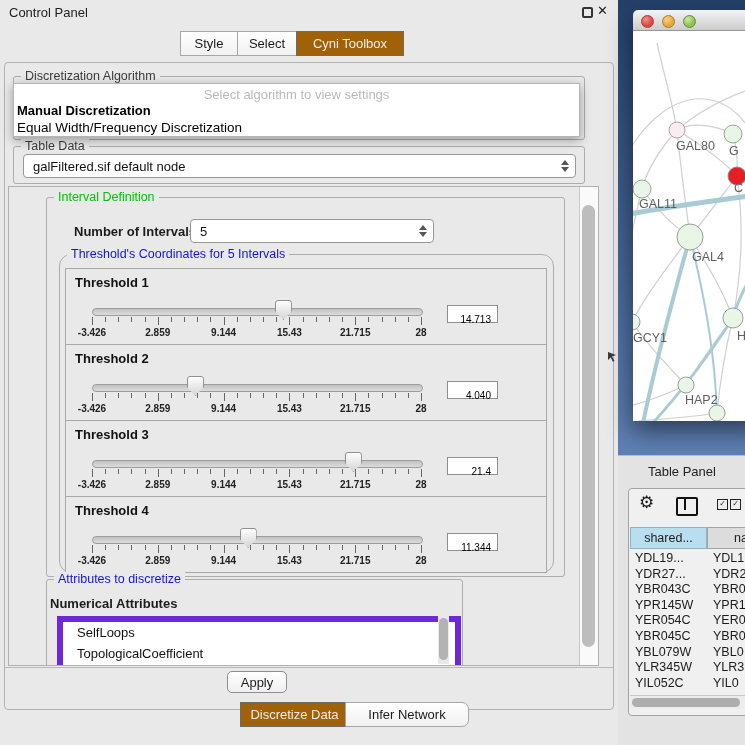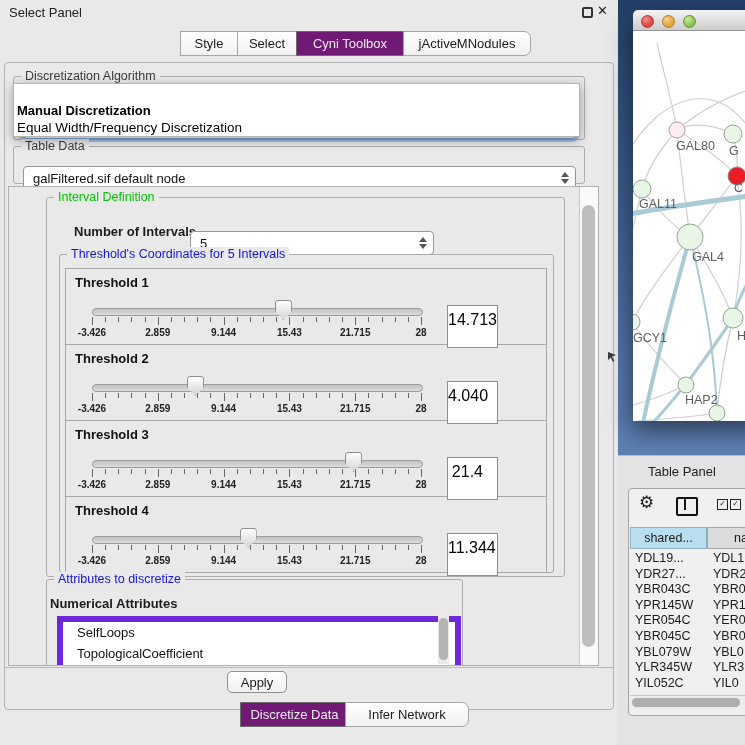--- a/index.html
+++ b/index.html
@@ -8,29 +8,29 @@
   .abs{position:absolute;box-sizing:border-box;}
   
   .wtitle{left:9px;top:5px;font-size:13px;color:#222;}
   .floatbtn{left:582px;top:7px;width:11px;height:11px;border:2px solid #333;border-radius:2px;background:transparent;}
   .closebtn{left:597px;top:3px;font-size:13px;font-weight:800;color:#222;font-family:"DejaVu Sans",sans-serif;}
   
   .seg{position:absolute;height:25px;display:flex;align-items:center;justify-content:center;gap:5px;
     background:linear-gradient(#ffffff,#f1f1f1);border:1px solid #a6a6a6;font-size:13px;color:#1a1a1a;box-sizing:border-box;}
   .seg.first{border-radius:7px 0 0 7px;}
   .seg.last{border-radius:0 7px 7px 0;}
-  .seg.sel{background:#701a75;color:#ececec;border-color:#6b6b6b;}
+  .seg.sel{background:#a16207;color:#ececec;border-color:#6b6b6b;}
   
   .outerpanel{left:4px;top:62px;width:610px;height:648px;border:1px solid #b3b3b3;border-radius:4px;background:#e9e9e9;}
   .group{border:1px solid #adadad;border-radius:3px;}
   .gtitle{position:absolute;top:-8px;left:7px;background:#e9e9e9;padding:0 4px;font-size:12.5px;color:#3c3c3c;white-space:nowrap;}
   .gtitle.green{color:#00c400;}
   .gtitle.blue{color:#1414dc;}
   .combo{background:#fff;border:1px solid #979797;border-radius:4px;display:flex;align-items:center;
-    font-size:13px;color:#111;padding-left:9px;position:absolute;box-sizing:border-box;margin-top:12px;}
+    font-size:13px;color:#111;padding-left:9px;position:absolute;box-sizing:border-box;}
   .stepper{position:absolute;right:6px;top:50%;transform:translateY(-50%);display:flex;flex-direction:column;gap:2px;}
   .stepper .up{width:0;height:0;border-left:4px solid transparent;border-right:4px solid transparent;border-bottom:5px solid #555;}
   .stepper .dn{width:0;height:0;border-left:4px solid transparent;border-right:4px solid transparent;border-top:5px solid #555;}
   .focusring{border-color:#7fa7d6;box-shadow:0 0 0 3px rgba(105,160,225,.55);}
   
   .popup{left:13px;top:83px;width:567px;height:54px;background:#fff;border:1px solid #b5b5b5;
     box-shadow:0 3px 10px rgba(0,0,0,.35);z-index:50;}
   .pop-ph{position:absolute;left:0;right:0;top:3px;text-align:center;color:#b9b9b9;font-size:13px;}
   .pop-o1{position:absolute;left:3px;top:19px;font-size:13px;font-weight:700;color:#000;}
   .pop-o2{position:absolute;left:3px;top:36px;font-size:13.5px;color:#000;}
@@ -43,22 +43,22 @@
   .thr-row{position:relative;height:75px;border-bottom:1px solid #a8a8a8;}
   .thr-row:last-child{border-bottom:none;}
   .thr-label{position:absolute;left:9px;top:6px;font-size:13px;font-weight:700;color:#111;}
   .thr-track{position:absolute;left:26px;top:39px;width:329px;height:6px;border:1px solid #9d9d9d;border-radius:4px;
     background:linear-gradient(#c2c2c2,#dcdcdc);}
   .thr-thumb{position:absolute;top:31px;width:15px;height:18px;background:linear-gradient(#fefefe,#d5d5d5);
     border:1px solid #8f8f8f;border-radius:3px;clip-path:polygon(0 0,100% 0,100% 55%,50% 100%,0 55%);}
   .tick{position:absolute;top:48px;width:1px;height:5px;background:#666;}
   .tick.major{height:8px;}
   .ticklabel{position:absolute;top:58px;transform:translateX(-50%);font-size:10px;font-weight:700;color:#222;white-space:nowrap;}
-  .thr-value{position:absolute;left:381px;top:36px;width:51px;height:43px;background:#fff;border:1px solid #8e8e8e;
-    font-size:16px;color:#000;text-align:right;line-height:28px;padding-right:14px;box-sizing:border-box;}
+  .thr-value{position:absolute;left:381px;top:36px;width:51px;height:18px;background:#fff;border:1px solid #8e8e8e;
+    font-size:10px;color:#000;text-align:right;line-height:28px;padding-right:6px;box-sizing:border-box;}
   
   .listbox{position:absolute;left:10px;top:36px;width:392px;height:48px;background:#fff;border:6px solid #6d28d9;overflow:hidden;}
   .attr-item{height:21px;line-height:21px;padding-left:14px;font-size:13px;color:#111;}
   .list-vsb{position:absolute;right:0;top:0;width:11px;height:100%;background:#e9e9e9;}
   .list-vsb .thumb{position:absolute;left:1px;top:2px;width:9px;height:42px;border-radius:5px;background:#b3b3b3;}
   
   .applybtn{left:227px;top:671px;width:60px;height:22px;background:linear-gradient(#ffffff,#efefef);
     border:1px solid #8e8e8e;border-radius:5px;font-size:13px;display:flex;align-items:center;justify-content:center;}
   
   .desktop{left:618px;top:0;width:127px;height:455px;background:linear-gradient(#24406a,#5e80b4);}
@@ -87,35 +87,32 @@
   .tc1{width:77px;padding-left:5px;box-sizing:border-box;overflow:hidden;white-space:nowrap;}
   .tc2{width:90px;padding-left:6px;box-sizing:border-box;overflow:hidden;white-space:nowrap;}
   .hsb{position:absolute;left:1px;top:206px;width:128px;height:13px;background:#ececec;border-top:1px solid #c9c9c9;}
   .hsb .thumb{position:absolute;left:2px;top:2px;width:108px;height:9px;border-radius:5px;background:#aeaeae;}
 </style>
 </head>
 <body>
 
 <div class="screen">
 
-  <div class="abs wtitle">Select Panel</div>
+  <div class="abs wtitle">Control Panel</div>
   <div class="abs floatbtn"></div>
   <div class="abs closebtn">✕</div>
 
   <div class="seg" style="left:180px;top:31px;width:58px;">
     <span>Style</span>
     </div>
   <div class="seg" style="left:237px;top:31px;width:60px;">
     <span>Select</span>
     </div>
   <div class="seg sel" style="left:296px;top:31px;width:108px;">
     <span>Cyni Toolbox</span>
-    </div>
-  <div class="seg last" style="left:403px;top:31px;width:128px;">
-    <span>jActiveMNodules</span>
     </div>
 
   <div class="abs outerpanel"></div>
 
   <div class="abs group" style="left:13px;top:76px;width:572px;height:64px;">
     <div class="gtitle">Discretization Algorithm</div>
     <div class="combo focusring" style="left:9px;top:26px;width:553px;height:24px;">
       <span class="stepper">
           <span class="up"></span>
           <span class="dn"></span>
@@ -128,38 +125,39 @@
     <div class="combo" style="left:9px;top:7px;width:553px;height:24px;">
       <span>galFiltered.sif default node</span>
       <span class="stepper">
           <span class="up"></span>
           <span class="dn"></span>
         </span>
     </div>
   </div>
 
   <div class="abs popup">
+    <div class="pop-ph">Select algorithm to view settings</div>
     <div class="pop-o1">Manual Discretization</div>
     <div class="pop-o2">Equal Width/Frequency Discretization</div>
   </div>
 
   <div class="abs scrollpane">
 
     <div class="group" style="position:absolute;left:37px;top:10px;width:517px;height:378px;">
       <div class="gtitle green">Interval Definition</div>
       <div style="position:absolute;left:27px;top:26px;font-size:13px;font-weight:700;">Number of Intervals</div>
       <div class="combo" style="left:143px;top:21px;width:244px;height:24px;">
         <span>5</span>
         <span class="stepper">
             <span class="up"></span>
             <span class="dn"></span>
           </span>
       </div>
 
-      <div class="group" style="position:absolute;left:12px;top:56px;width:493px;height:317px;">
+      <div class="group" style="position:absolute;left:12px;top:56px;width:493px;height:317px;border-radius:12px;">
         <div class="gtitle blue">Threshold's Coordinates for 5 Intervals</div>
         <div class="thr-wrap">
 
             <div class="thr-row">
               <div class="thr-label">Threshold 1</div>
               <div class="thr-track"></div>
               <div class="thr-thumb" style="left: 208.898px;"></div>
               <div class="thr-ticks">
                 <div class="tick major" style="left: 26px;"></div>
                 <div class="tick" style="left: 39.16px;"></div>

